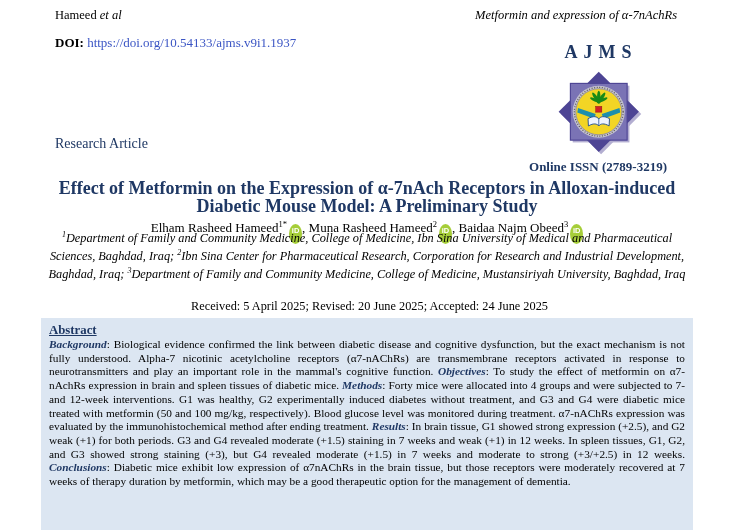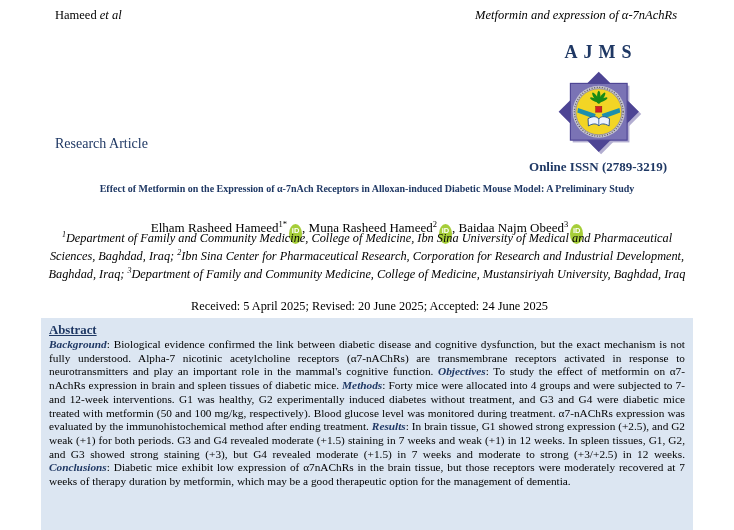--- a/index.html
+++ b/index.html
@@ -25,21 +25,21 @@
 
   
   .logo-block{ left:516px; top:42px; width:164px; text-align:center; }
   .ajms{ font-size:18px; font-weight:bold; letter-spacing:6px; color:var(--navy,#1F3864); padding-left:6px; }
   .star-wrap{ margin:2px auto 0; width:92px; height:92px; }
   .issn{ font-size:13px; font-weight:bold; color:var(--navy,#1F3864); margin-top:2px; white-space:nowrap; }
 
   
   .rtype{ left:55px; top:136px; font-size:14px; font-weight:normal; color:var(--navy,#1F3864); }
   .title{ top:180px; left:0; right:0; text-align:center; }
-  .title h1{ font-size:10px; font-weight:bold; color:var(--navy,#1F3864); max-width:632px; margin:0 auto; line-height:17.5px; }
+  .title h1{ font-size:18px; font-weight:bold; color:var(--navy,#1F3864); max-width:632px; margin:0 auto; line-height:17.5px; }
   .authors{ top:219px; left:0; right:0; text-align:center; font-size:13px; }
   .authors sup{ font-size:8.5px; }
   .orcid{
     display:inline-block; width:13px; height:20px; border-radius:50%;
     background:var(--orcid-green,#A6CE39); color:#fff; font-size:7.5px; font-weight:bold;
     line-height:13px; text-align:center; vertical-align:-1px; margin-left:2px;
     font-family:"Liberation Sans",sans-serif;
   }
   .affils{ top:228px; left:0; right:0; margin:0 auto; width:640px; text-align:center;
            font-size:12.3px; font-style:italic; line-height:13.9px; }
@@ -56,20 +56,24 @@
   
   svg{ display:block; }
 </style>
 </head>
 <body>
 
 <div class="abs run-left"><span>Hameed</span> <span class="etal">et al</span></div>
 <div class="abs run-right">Metformin and expression of α-7nAchRs</div>
 
 <div class="abs cite">
+  <div class="doi-line">
+    <span class="doi-label">DOI:</span>
+    <a class="doi-link" href="#">https://doi.org/10.54133/ajms.v9i1.1937</a>
+  </div>
 </div>
 
 <div class="abs logo-block">
   <div class="ajms">AJMS</div>
   <div class="star-wrap">
     <svg width="92" height="92" viewBox="0 0 120 120" aria-hidden="true">
       <g transform="translate(61,61)">
         <g transform="translate(3,3)">
           <rect x="-37" y="-37" width="74" height="74" fill="#B3AED1"></rect>
           <rect x="-37" y="-37" width="74" height="74" fill="#B3AED1" transform="rotate(45)"></rect>

